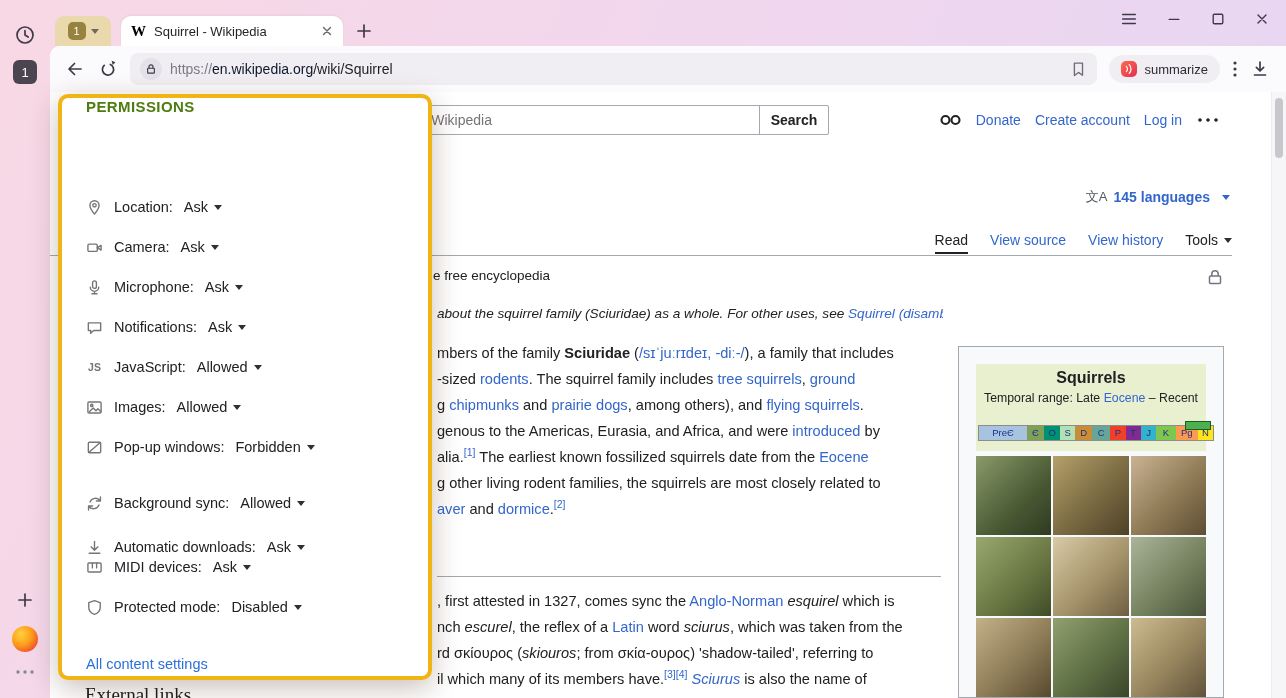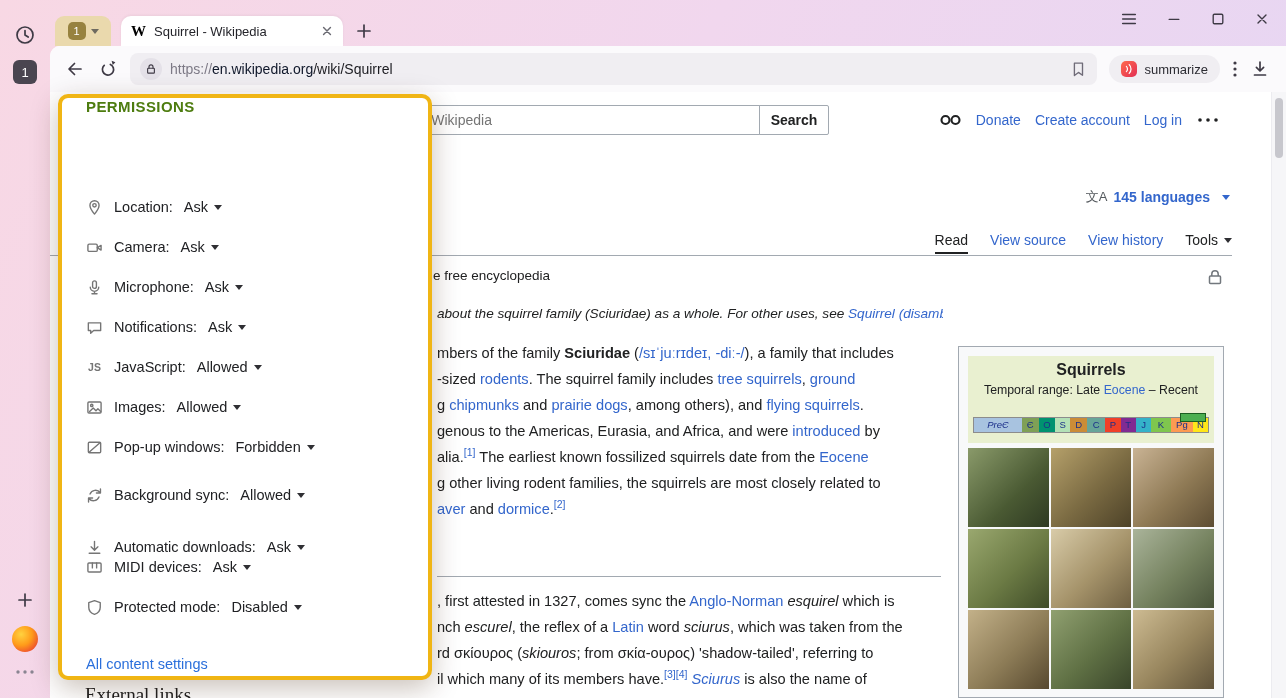--- a/index.html
+++ b/index.html
@@ -74,21 +74,21 @@
   .artcol{position:absolute;left:387px;top:170px;width:506px;height:436px}
   .hatnote{position:absolute;left:0;top:44px;font-style:italic;font-size:13.6px;white-space:nowrap;overflow:hidden;width:506px}
   .para{position:absolute;left:0;width:506px;overflow:hidden}
   .p1{top:78px}.p2{top:326px}
   .tline{height:26px;line-height:26px;font-size:14.6px;white-space:nowrap;overflow:hidden;color:#202122}
   .h2rule{position:absolute;left:0;top:314px;width:504px;height:1px;background:#a2a9b1}
   .extlinks{position:absolute;left:35px;top:592px;font-family:"Liberation Serif",serif;font-size:19px;color:#202122;cursor:pointer}
 
   
   .infobox{position:absolute;left:908px;top:254px;width:266px;height:352px;box-sizing:border-box;
-    background:#f8f9fa;border:1px solid #a2a9b1;padding:9px;font-size:12.3px}
+    background:#f8f9fa;border:1px solid #a2a9b1;padding:17px;font-size:12.3px}
   .ibox-head{background:#e9f0d0;text-align:center;padding:5px 2px 10px}
   .ibox-title{font-size:16px;font-weight:bold}
   .ibox-temporal{margin-top:4px;font-size:12.3px}
   .ibox-temporal b{font-weight:normal}
   .tl-wrap{position:relative;width:236px;margin:20px auto 0;height:16px}
   .timeline{display:flex;width:100%;height:100%;border:1px solid #8c8c8c;box-sizing:border-box;background:#fff}
   .tseg{min-width:0;overflow:hidden;height:100%;cursor:pointer}
   .tseg span{display:block;font-size:9.5px;line-height:14px;text-align:center;color:#1b2f8a}
   .range-marker{position:absolute;right:3px;top:-4px;width:24px;height:7px;border:1px solid #1b5e20}
   .ibox-grid{margin-top:5px;display:grid;grid-template-columns:repeat(3,1fr);gap:2px}
@@ -295,21 +295,21 @@
             <div class="tline"><span>il which many of its members have.</span><sup class="lnk">[3][4]</sup><span> </span><i class="lnk">Sciurus</i><span> is also the name of</span></div>
           </div>
       </div>
 
       <div class="infobox">
         <div class="ibox-head">
           <div class="ibox-title">Squirrels</div>
           <div class="ibox-temporal"><b>Temporal range: Late </b><b class="lnk">Eocene</b><b> – Recent</b></div>
           <div class="tl-wrap">
             <div class="timeline">
-                <div class="tseg" style="background: rgb(168, 195, 224); flex-grow: 42; font-style: italic;">
+                <div class="tseg" style="background: rgb(168, 195, 224); flex-grow: 42;">
                   <span>PreЄ</span>
                 </div>
                 <div class="tseg" style="background: rgb(127, 160, 86); flex-grow: 16;">
                   <span>Є</span>
                 </div>
                 <div class="tseg" style="background: rgb(0, 146, 112); flex-grow: 15;">
                   <span>O</span>
                 </div>
                 <div class="tseg" style="background: rgb(179, 225, 182); flex-grow: 13;">
                   <span>S</span>
@@ -440,21 +440,21 @@
             <rect x="2.2" y="3" width="11.6" height="10" rx="1"></rect>
             <path d="M3.4 12L12.6 4"></path>
           </svg>
         <span class="perm-label">Pop-up windows:</span>
         <span class="perm-value">
             <span>Forbidden</span>
             <span class="caret"></span>
           </span>
       </div>
 
-      <div class="perm-row" style="top:384px">
+      <div class="perm-row" style="top:392px">
         <svg class="ic" width="17" height="17" viewBox="0 0 16 16">
             <path d="M13.4 5.4A5.5 5.5 0 0 0 3.8 6.6M2.6 10.6a5.5 5.5 0 0 0 9.6-1.2M13.6 1.8v3.8H9.8M2.4 14.2v-3.8h3.8"></path>
           </svg>
         <span class="perm-label">Background sync:</span>
         <span class="perm-value">
             <span>Allowed</span>
             <span class="caret"></span>
           </span>
       </div>
 

